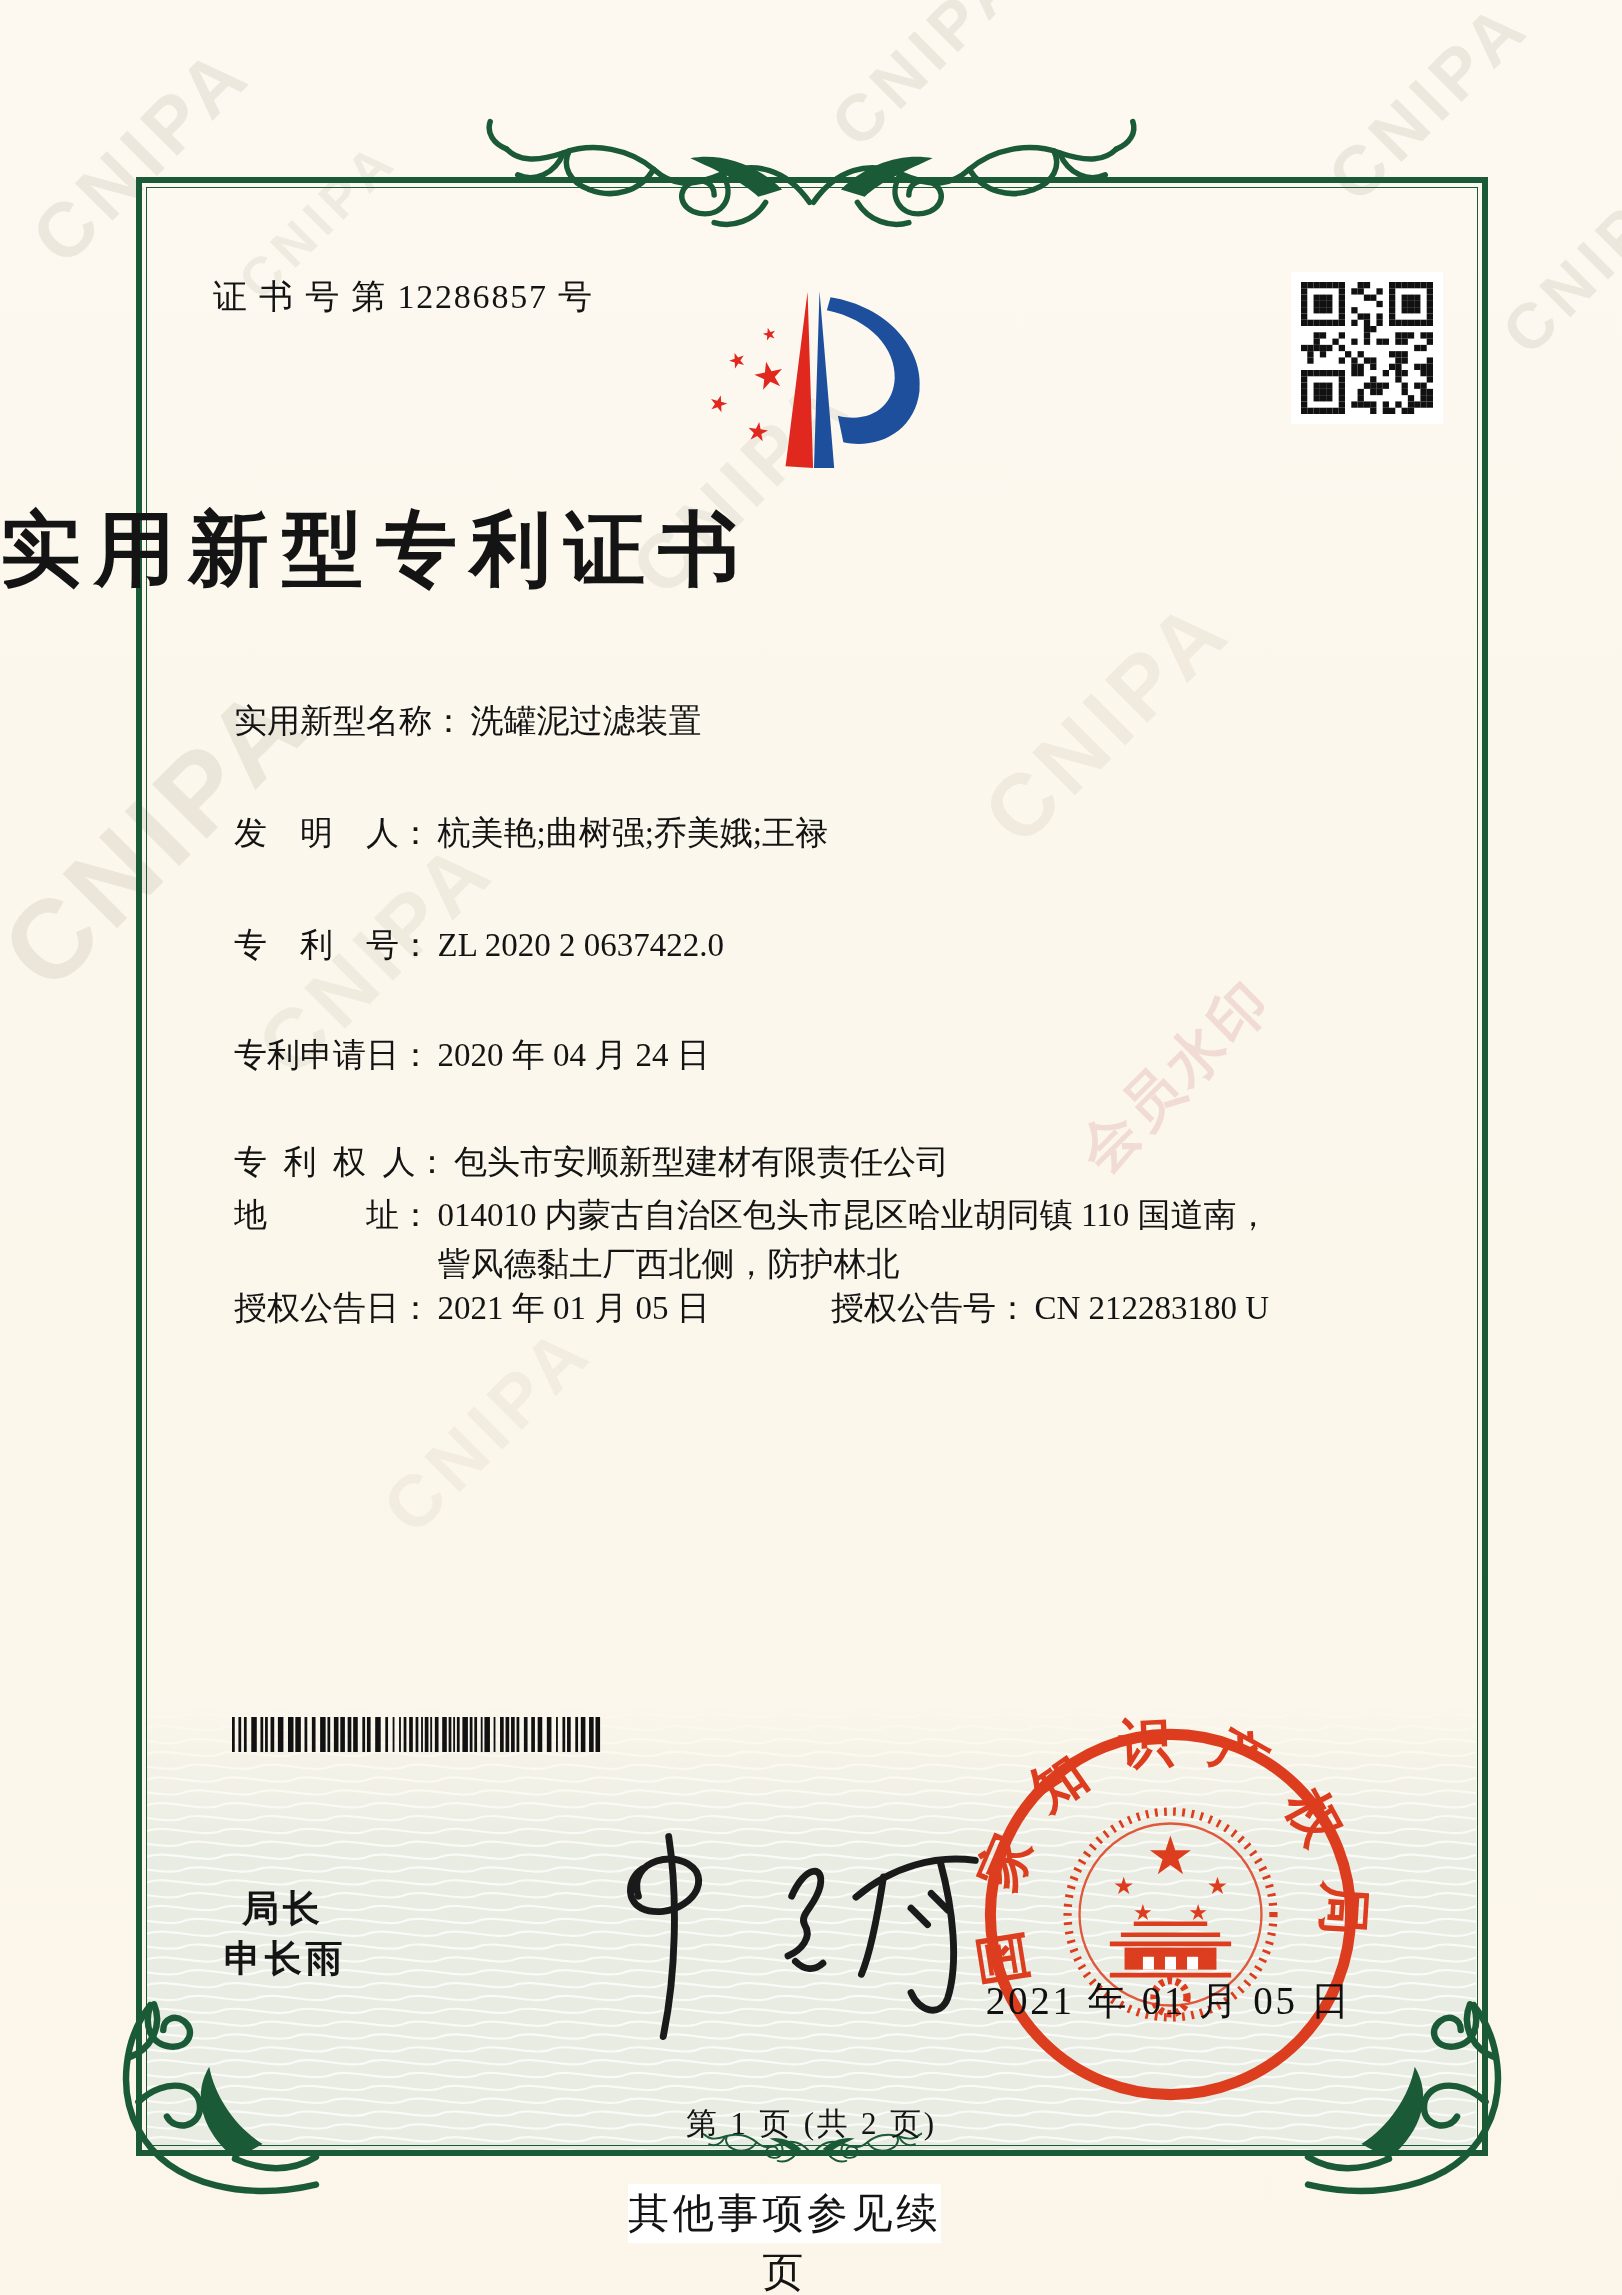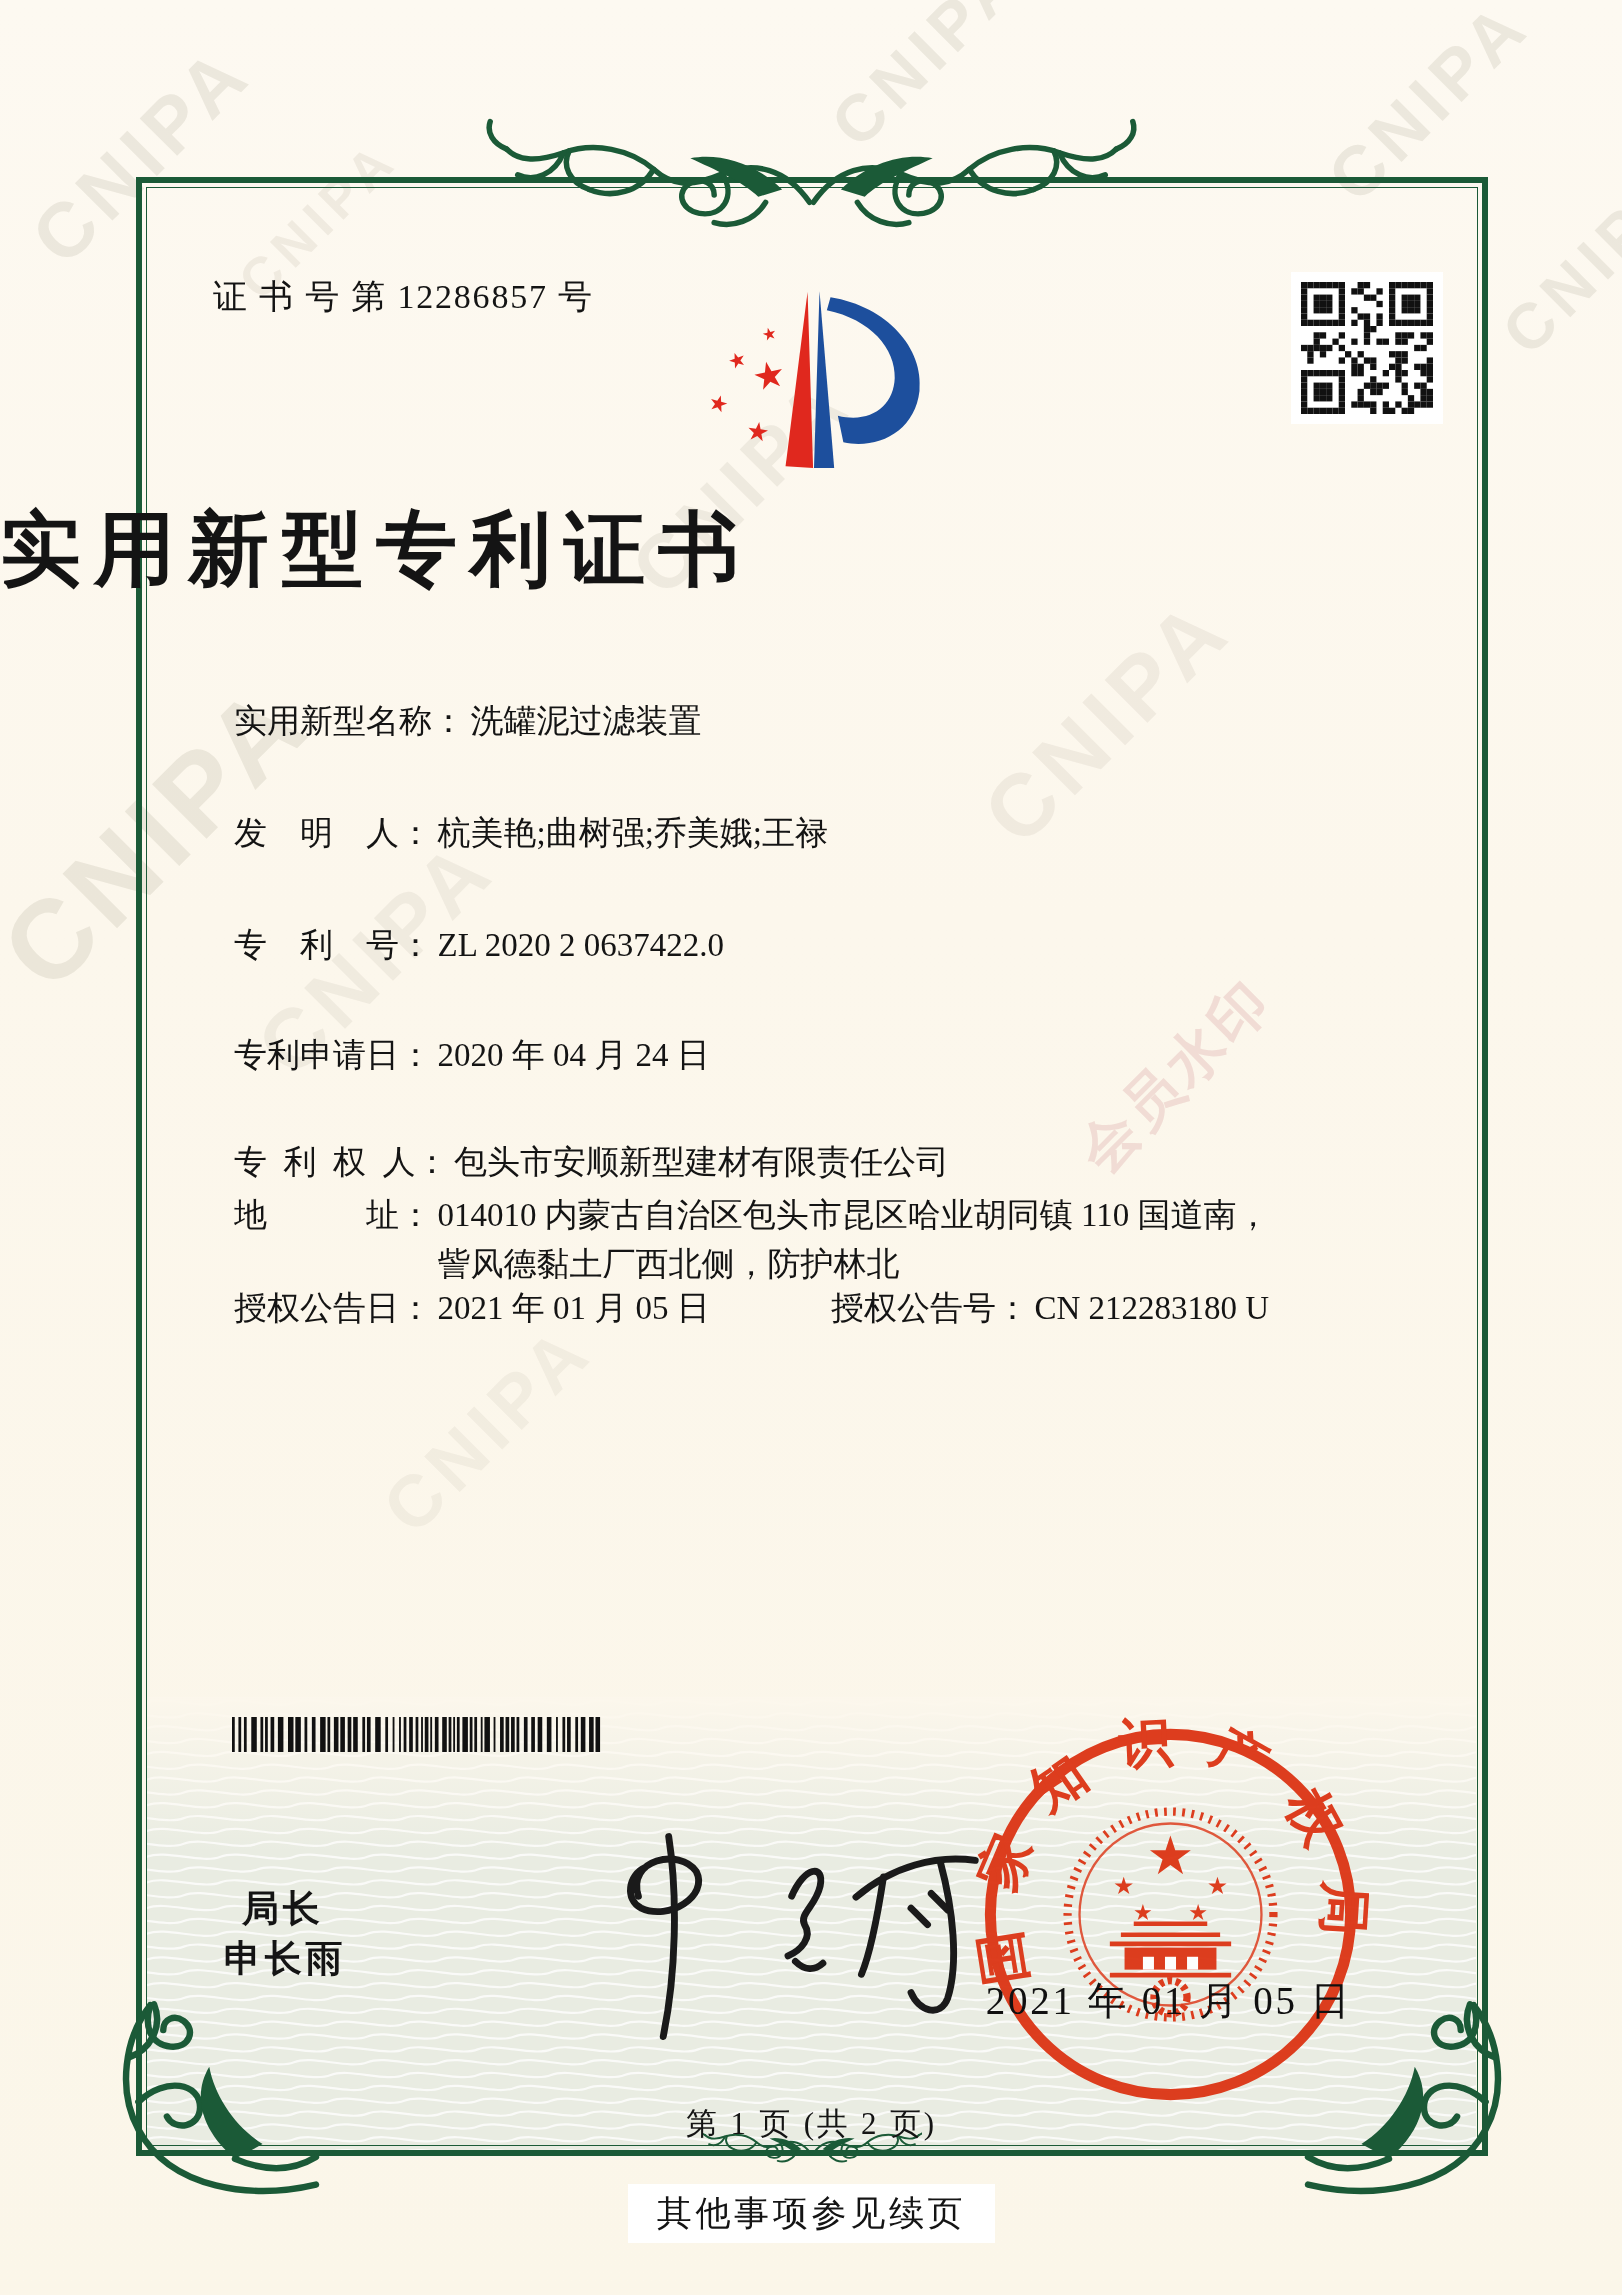--- a/index.html
+++ b/index.html
@@ -67,22 +67,22 @@
       font-family:"Liberation Sans","DejaVu Sans",sans-serif;font-weight:600;letter-spacing:3.7px;margin-top:20px;}
   .sig-name{position:absolute;left:224px;top:1934px;font-size:37px;
       font-family:"Liberation Sans","DejaVu Sans",sans-serif;font-weight:600;letter-spacing:3.7px;}
   .signature{position:absolute;left:551px;top:1809px;width:441px;height:257px;}
   .seal{position:absolute;left:972px;top:1716px;width:397px;height:397px;opacity:.95;}
   .seal-ring-text{font-size:58px;letter-spacing:36px;font-weight:bold;fill:var(--red);
       font-family:"Liberation Serif","DejaVu Serif",serif;}
   .seal-date{position:absolute;left:976px;top:1974px;width:386px;text-align:center;
       font-size:39px;letter-spacing:2.8px;color:#101010;}
   .page-info{position:absolute;left:0;right:0;top:2103px;text-align:center;font-size:31px;letter-spacing:2.8px;}
-  .note-box{position:absolute;left:628px;top:2184px;width:367px;height:59px;background:#ffffff;
-      text-align:center;font-size:35px;line-height:59px;letter-spacing:3.7px;}
+  .note-box{position:absolute;left:628px;top:2184px;width:313px;height:59px;background:#ffffff;
+      text-align:center;font-size:41px;line-height:59px;letter-spacing:3.7px;}
 </style>
 </head>
 <body>
 
 <div class="page">
 
   <span class="wm wm1">CNIPA</span>
   <span class="wm wm2">CNIPA</span>
   <span class="wm wm3">CNIPA</span>
   <span class="wm wm4">CNIPA</span>

